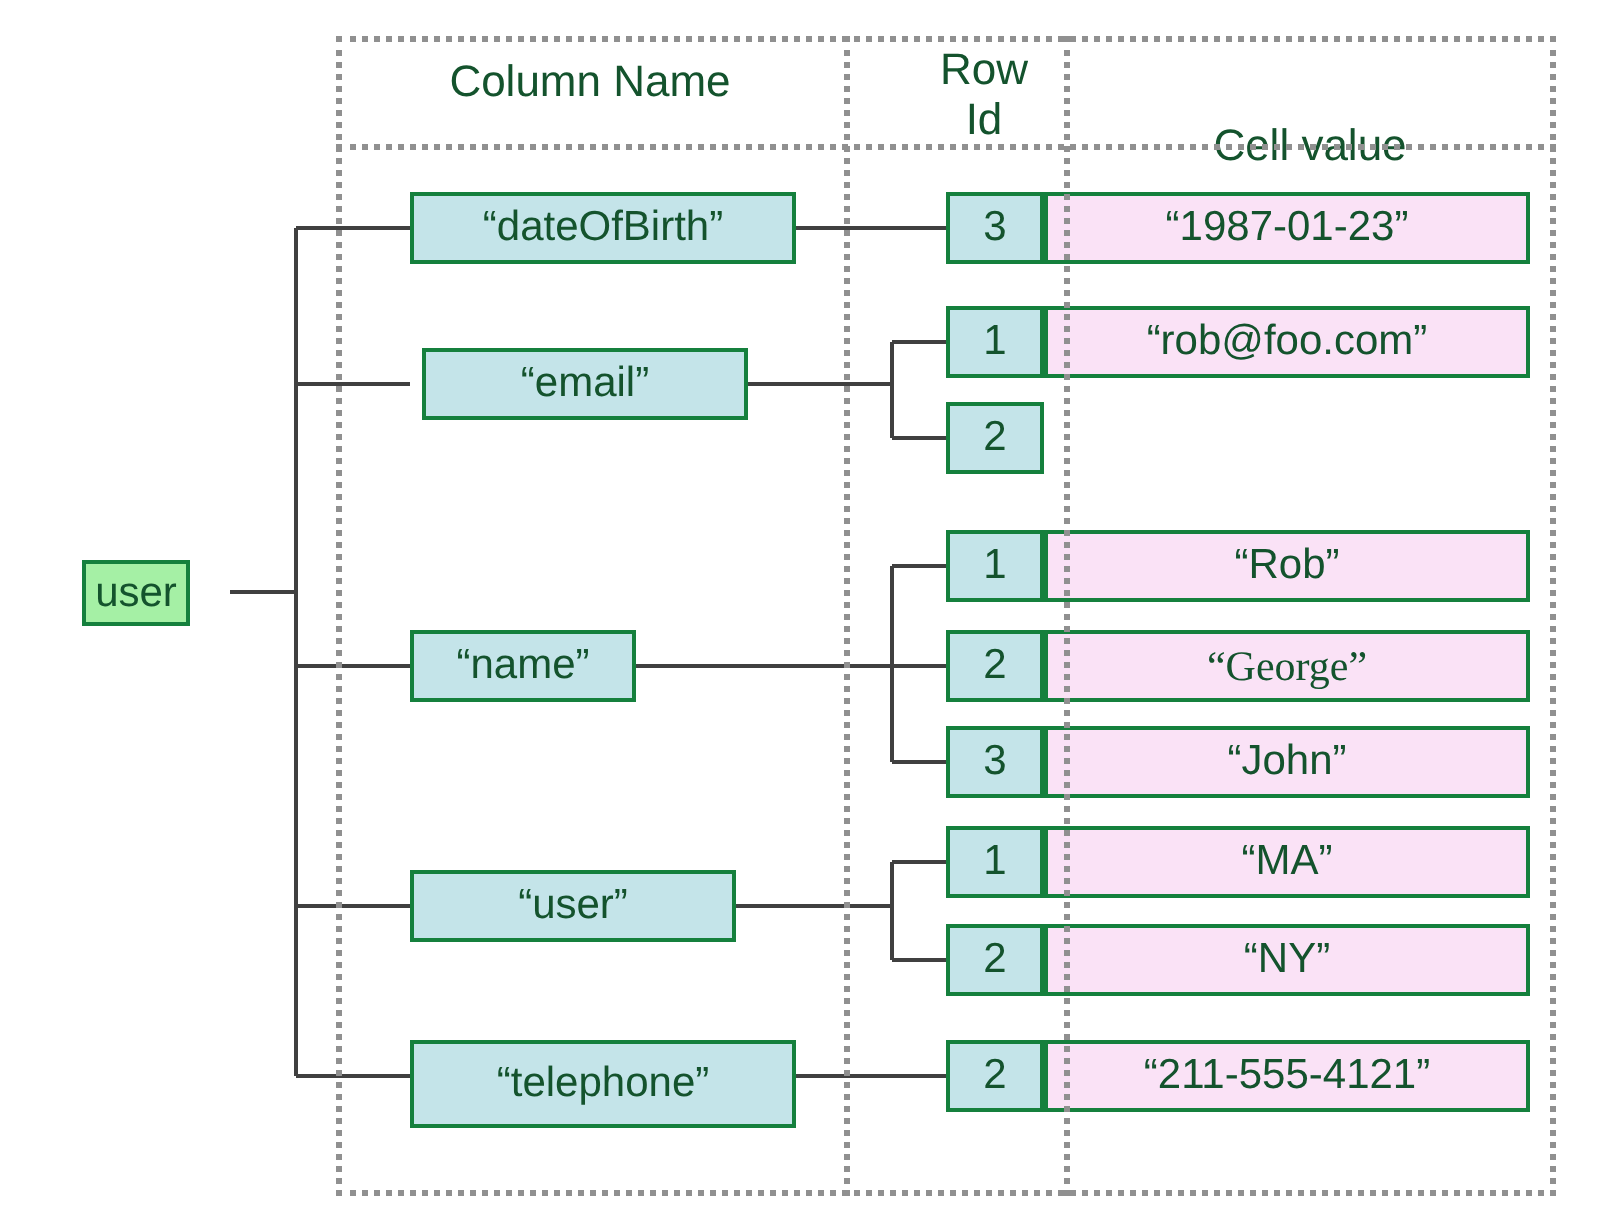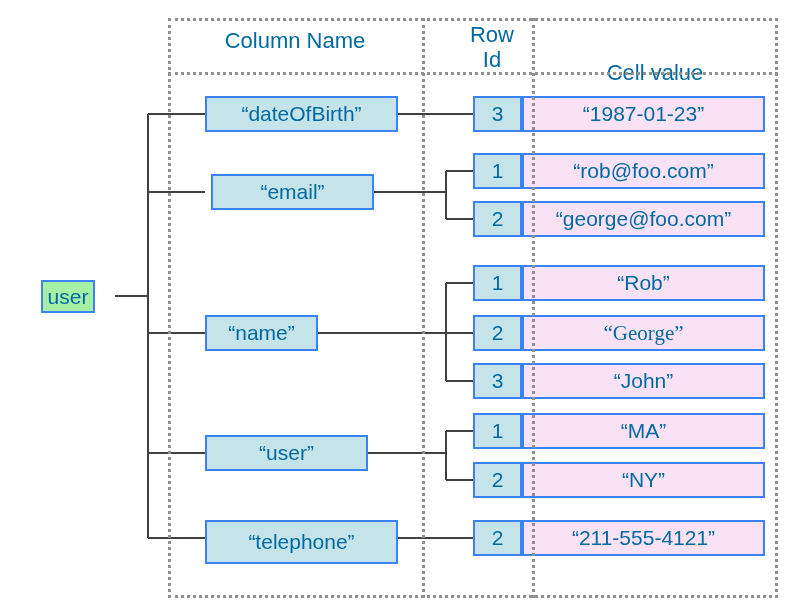--- a/index.html
+++ b/index.html
@@ -1,23 +1,23 @@
 <!DOCTYPE html>
 <html style="--root-green: #a5f0a5; --node-blue: #c4e4e9; --cell-pink: #fae2f6; --dash-gray: #909090; --line-dark: #404040;"><head>
 <meta charset="utf-8">
 <style>
   html,body{margin:0;padding:0;background:#fff;}
   .canvas{
     position:relative;width:809px;height:614px;background:#fff;
-    font-family:"Liberation Sans", sans-serif;color:#0369a1;overflow:hidden;
+    font-family:"Liberation Sans", sans-serif;color:#14532d;overflow:hidden;
   }
   .connectors{position:absolute;left:0;top:0;width:809px;height:614px;z-index:1;}
   .node{
     position:absolute;display:flex;align-items:center;justify-content:center;
-    box-sizing:border-box;border:2px solid #3b82f6;font-size:21px;z-index:2;
+    box-sizing:border-box;border:2px solid #15803d;font-size:21px;z-index:2;
     white-space:nowrap;
   }
   .root-node{background:var(--root-green,#a5f0a5);}
   .col-node,.rowid-node{background:var(--node-blue,#c4e4e9);}
   .cell-node{background:var(--cell-pink,#fae2f6);}
   .dash{position:absolute;box-sizing:border-box;z-index:3;pointer-events:none;}
   .dash-outline{border:3px dotted var(--dash-gray,#909090);}
   .dash-v{width:0;border-left:3px dotted var(--dash-gray,#909090);}
   .dash-h{height:0;border-top:3px dotted var(--dash-gray,#909090);}
   .hdr{
@@ -89,21 +89,20 @@
   <div class="node rowid-node" style="left:473px;top:201px;width:49px;height:36px;">2</div>
   <div class="node rowid-node" style="left:473px;top:265px;width:49px;height:36px;">1</div>
   <div class="node rowid-node" style="left:473px;top:315px;width:49px;height:36px;">2</div>
   <div class="node rowid-node" style="left:473px;top:363px;width:49px;height:36px;">3</div>
   <div class="node rowid-node" style="left:473px;top:413px;width:49px;height:36px;">1</div>
   <div class="node rowid-node" style="left:473px;top:462px;width:49px;height:36px;">2</div>
   <div class="node rowid-node" style="left:473px;top:520px;width:49px;height:36px;">2</div>
 
   <div class="node cell-node" style="left:522px;top:96px;width:243px;height:36px;">“1987-01-23”</div>
   <div class="node cell-node" style="left:522px;top:153px;width:243px;height:36px;">“rob@foo.com”</div>
-  <div class="node cell-node" style="left:522px;top:201px;width:243px;height:36px;">“george@foo.com”</div>
   <div class="node cell-node" style="left:522px;top:265px;width:243px;height:36px;">“Rob”</div>
   <div class="node cell-node" style="left:522px;top:315px;width:243px;height:36px;font-family:Liberation Serif, serif;">“George”</div>
   <div class="node cell-node" style="left:522px;top:363px;width:243px;height:36px;">“John”</div>
   <div class="node cell-node" style="left:522px;top:413px;width:243px;height:36px;">“MA”</div>
   <div class="node cell-node" style="left:522px;top:462px;width:243px;height:36px;">“NY”</div>
   <div class="node cell-node" style="left:522px;top:520px;width:243px;height:36px;">“211-555-4121”</div>
 
 </div>
 
 </body></html>

